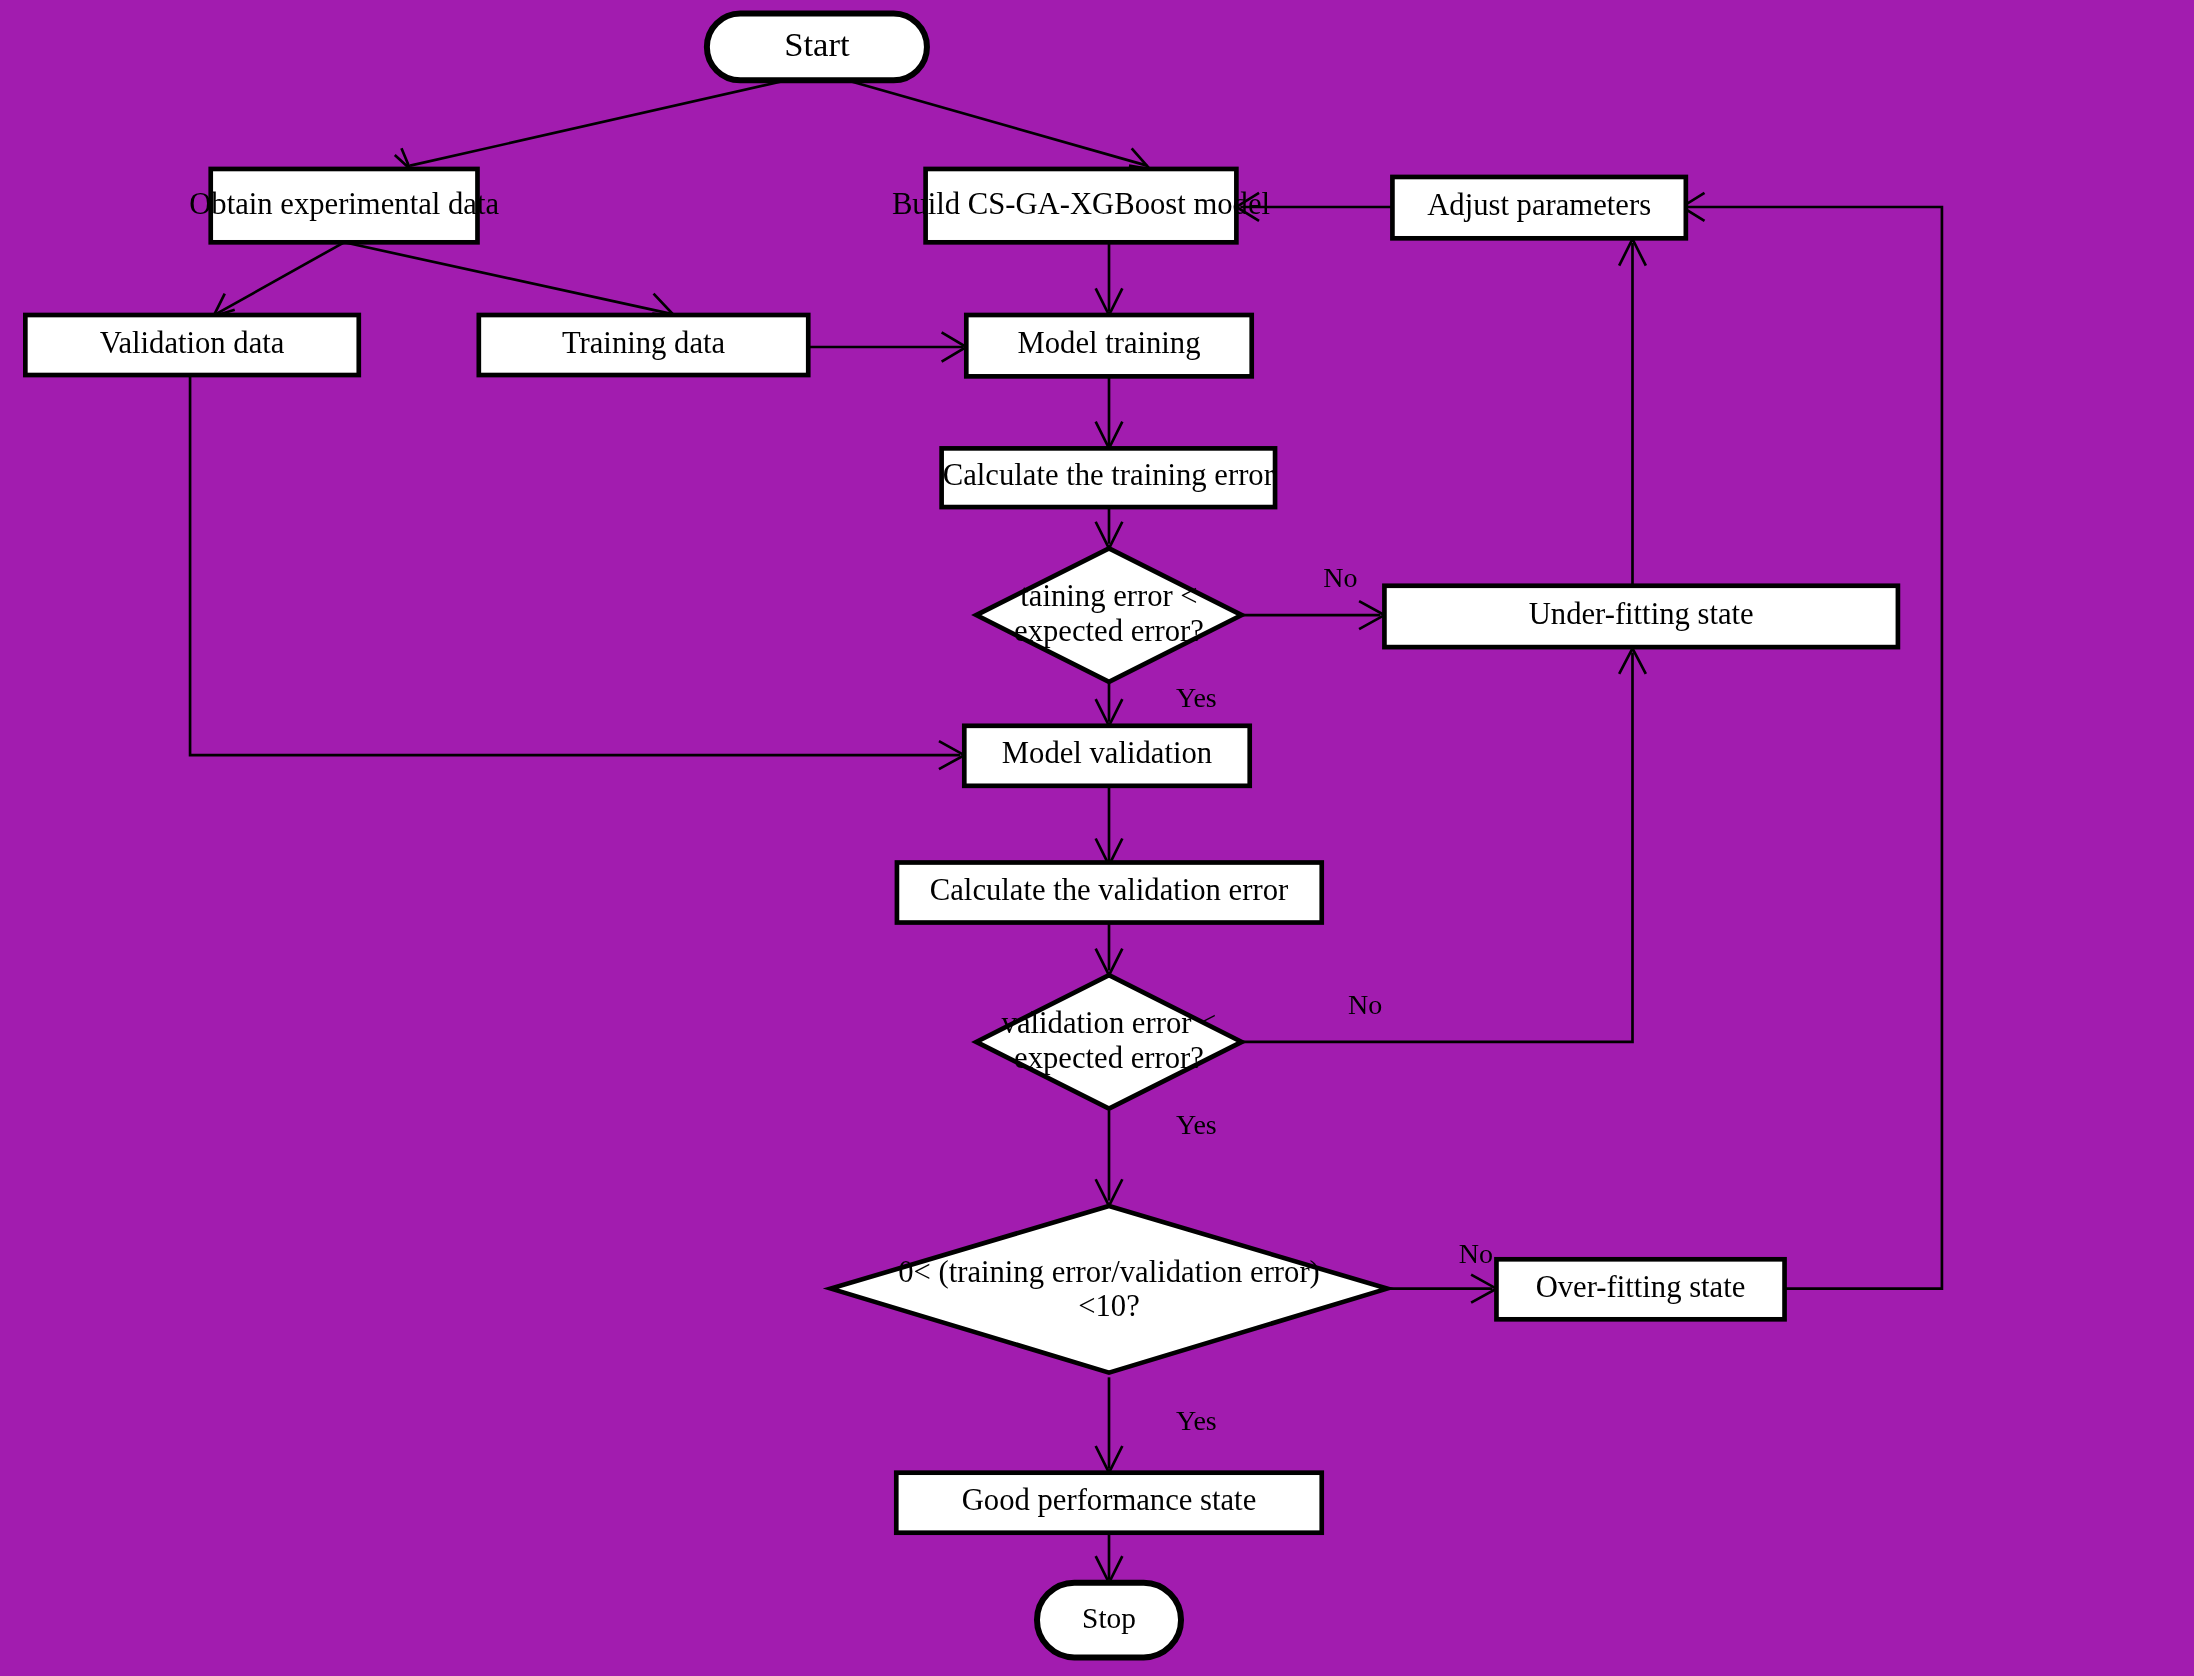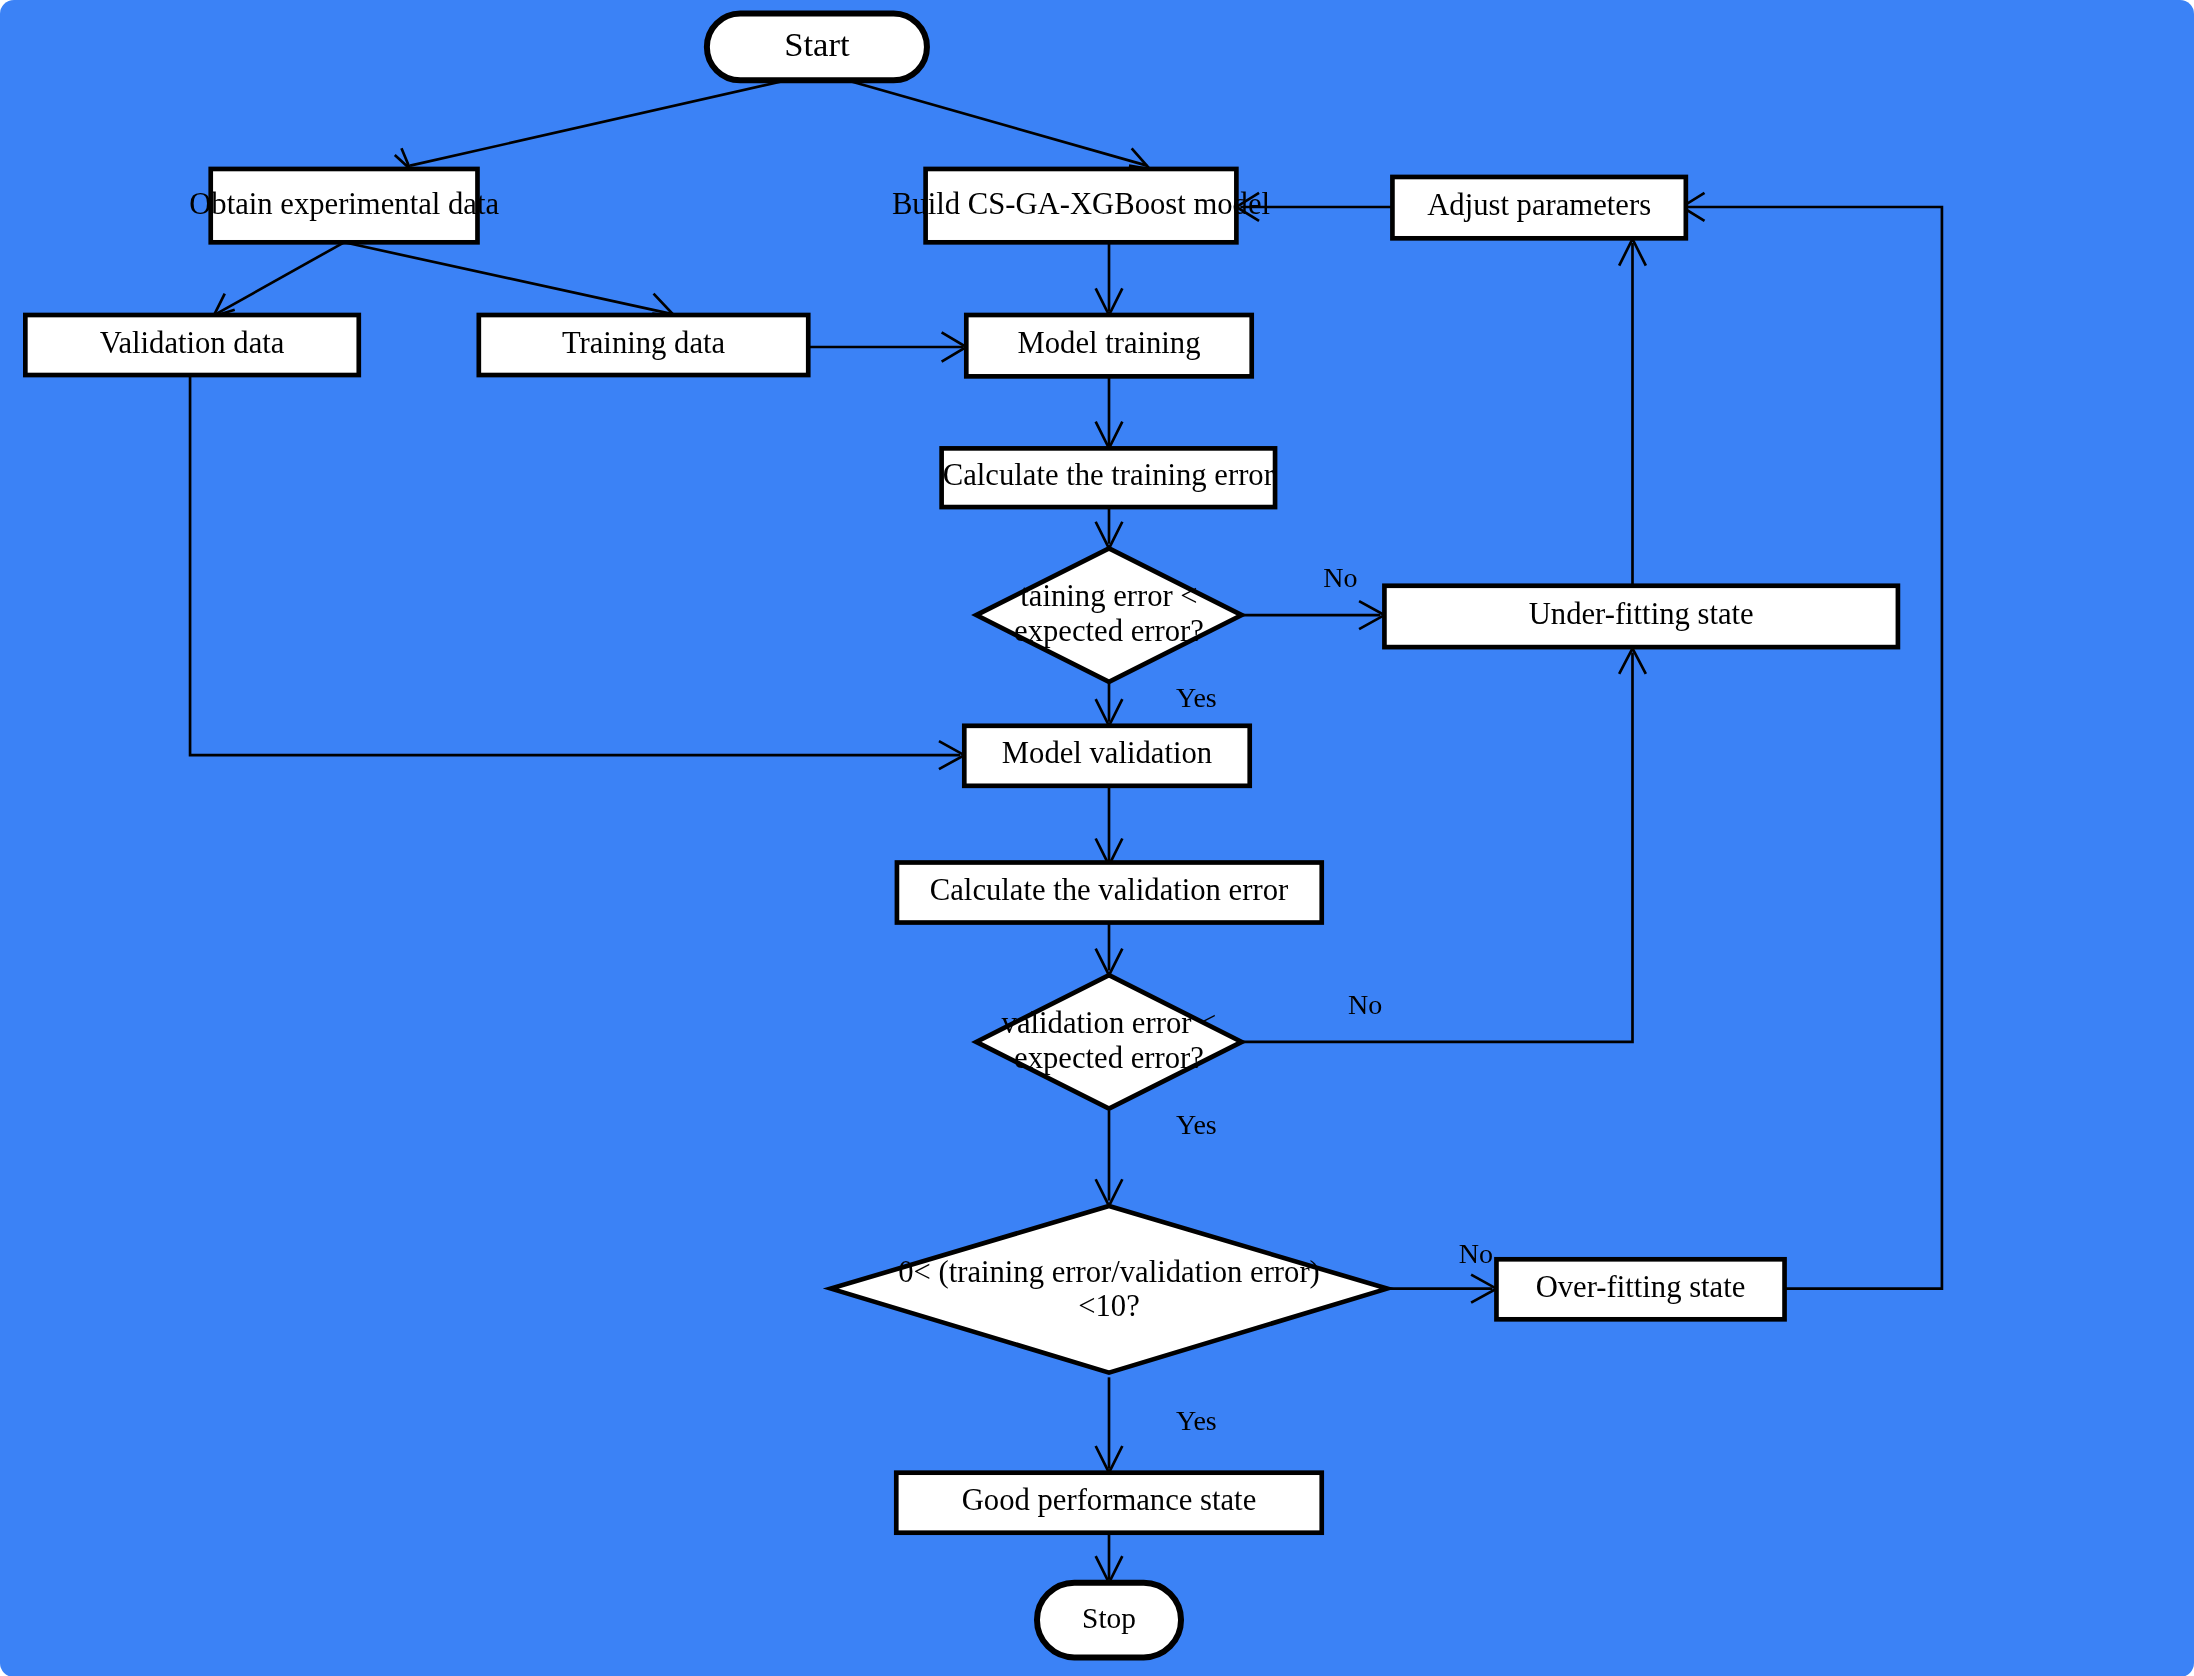--- a/index.html
+++ b/index.html
@@ -4,24 +4,23 @@
 <style>
   html, body {
     margin: 0;
     padding: 0;
     background: #ffffff;
   }
   #flowchart-root {
     position: relative;
     width: 2194px;
     height: 1677px;
-    background: #3b82f6;
+    background: #a21caf;
     font-family: "Liberation Serif", "DejaVu Serif", serif;
     overflow: hidden;
-    border-radius: 14px;
   }
   svg.chart-svg {
     position: absolute;
     top: 0;
     left: 0;
     width: 2194px;
     height: 1677px;
   }
   .node-rect {
     fill: #ffffff;

